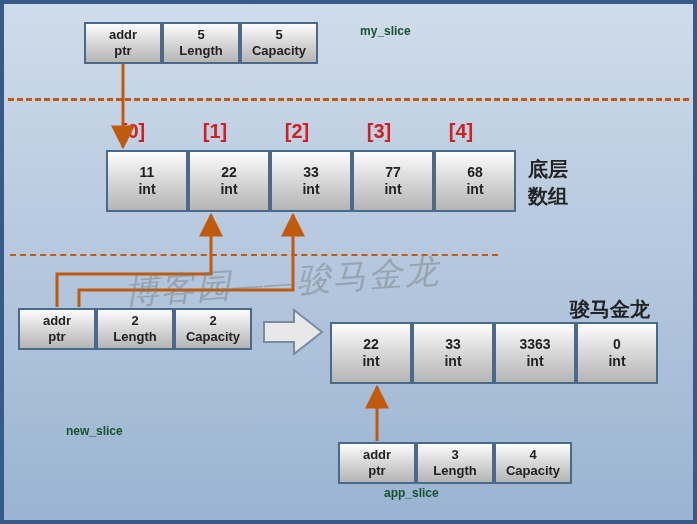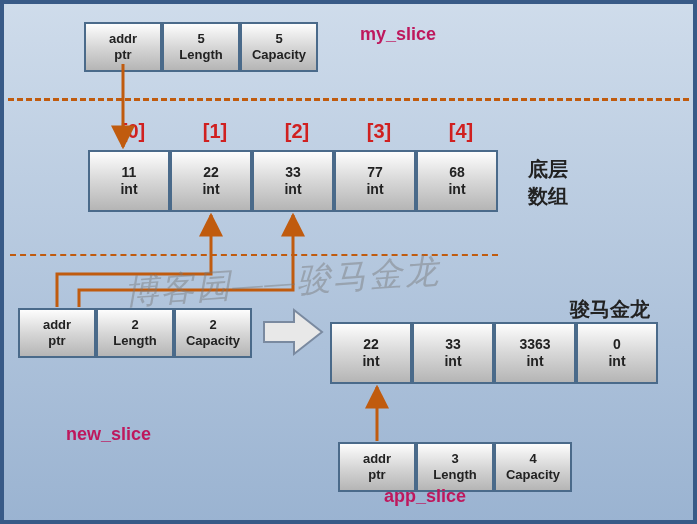--- a/index.html
+++ b/index.html
@@ -16,25 +16,25 @@
     border: 2px solid #4a6a8a;
     background: linear-gradient(180deg, #fdfdfd 0%, #d7d7d7 50%, #b5b5b5 100%);
     display: flex;
     flex-direction: column;
     align-items: center;
     justify-content: center;
     font-weight: bold;
     color: #222;
     line-height: 1.2;
   }
-  .cell-small { width: 78px; height: 50px; font-size: 13px; }
+  .cell-small { width: 78px; height: 42px; font-size: 13px; }
   .cell-big   { width: 82px; height: 62px; font-size: 14px; }
   .row { display: flex; position: absolute; }
   .label { position: absolute; font-weight: bold; }
-  .title { font-size: 18px; color: #be185d; }
+  .title { font-size: 12px; color: #14532d; }
   .idx   { font-size: 20px; color: #d02020; }
   .cjk   { font-size: 20px; color: #222; }
   .dashline {
     position: absolute; left: 4px; right: 4px; height: 0;
     border-top: 3px dashed #c05b0e;
   }
   .watermark {
     position: absolute;
     font-family: "KaiTi","STKaiti",serif;
     font-size: 34px;
@@ -67,21 +67,21 @@
 <div class="dashline" style="top:94px;"></div>
 
 <div class="row" style="left:88px; top:116px;">
   <div class="label idx" style="position:static;width:82px;text-align:center;">[0]</div>
   <div class="label idx" style="position:static;width:82px;text-align:center;">[1]</div>
   <div class="label idx" style="position:static;width:82px;text-align:center;">[2]</div>
   <div class="label idx" style="position:static;width:82px;text-align:center;">[3]</div>
   <div class="label idx" style="position:static;width:82px;text-align:center;">[4]</div>
 </div>
 
-<div class="row" style="left:84px; top:146px;align-items:flex-end;">
+<div class="row" style="left:102px; top:146px;align-items:flex-end;">
   <div class="cell cell-big">
       <span>11</span>
       <span>int</span>
     </div>
   <div class="cell cell-big">
       <span>22</span>
       <span>int</span>
     </div>
   <div class="cell cell-big">
       <span>33</span>

